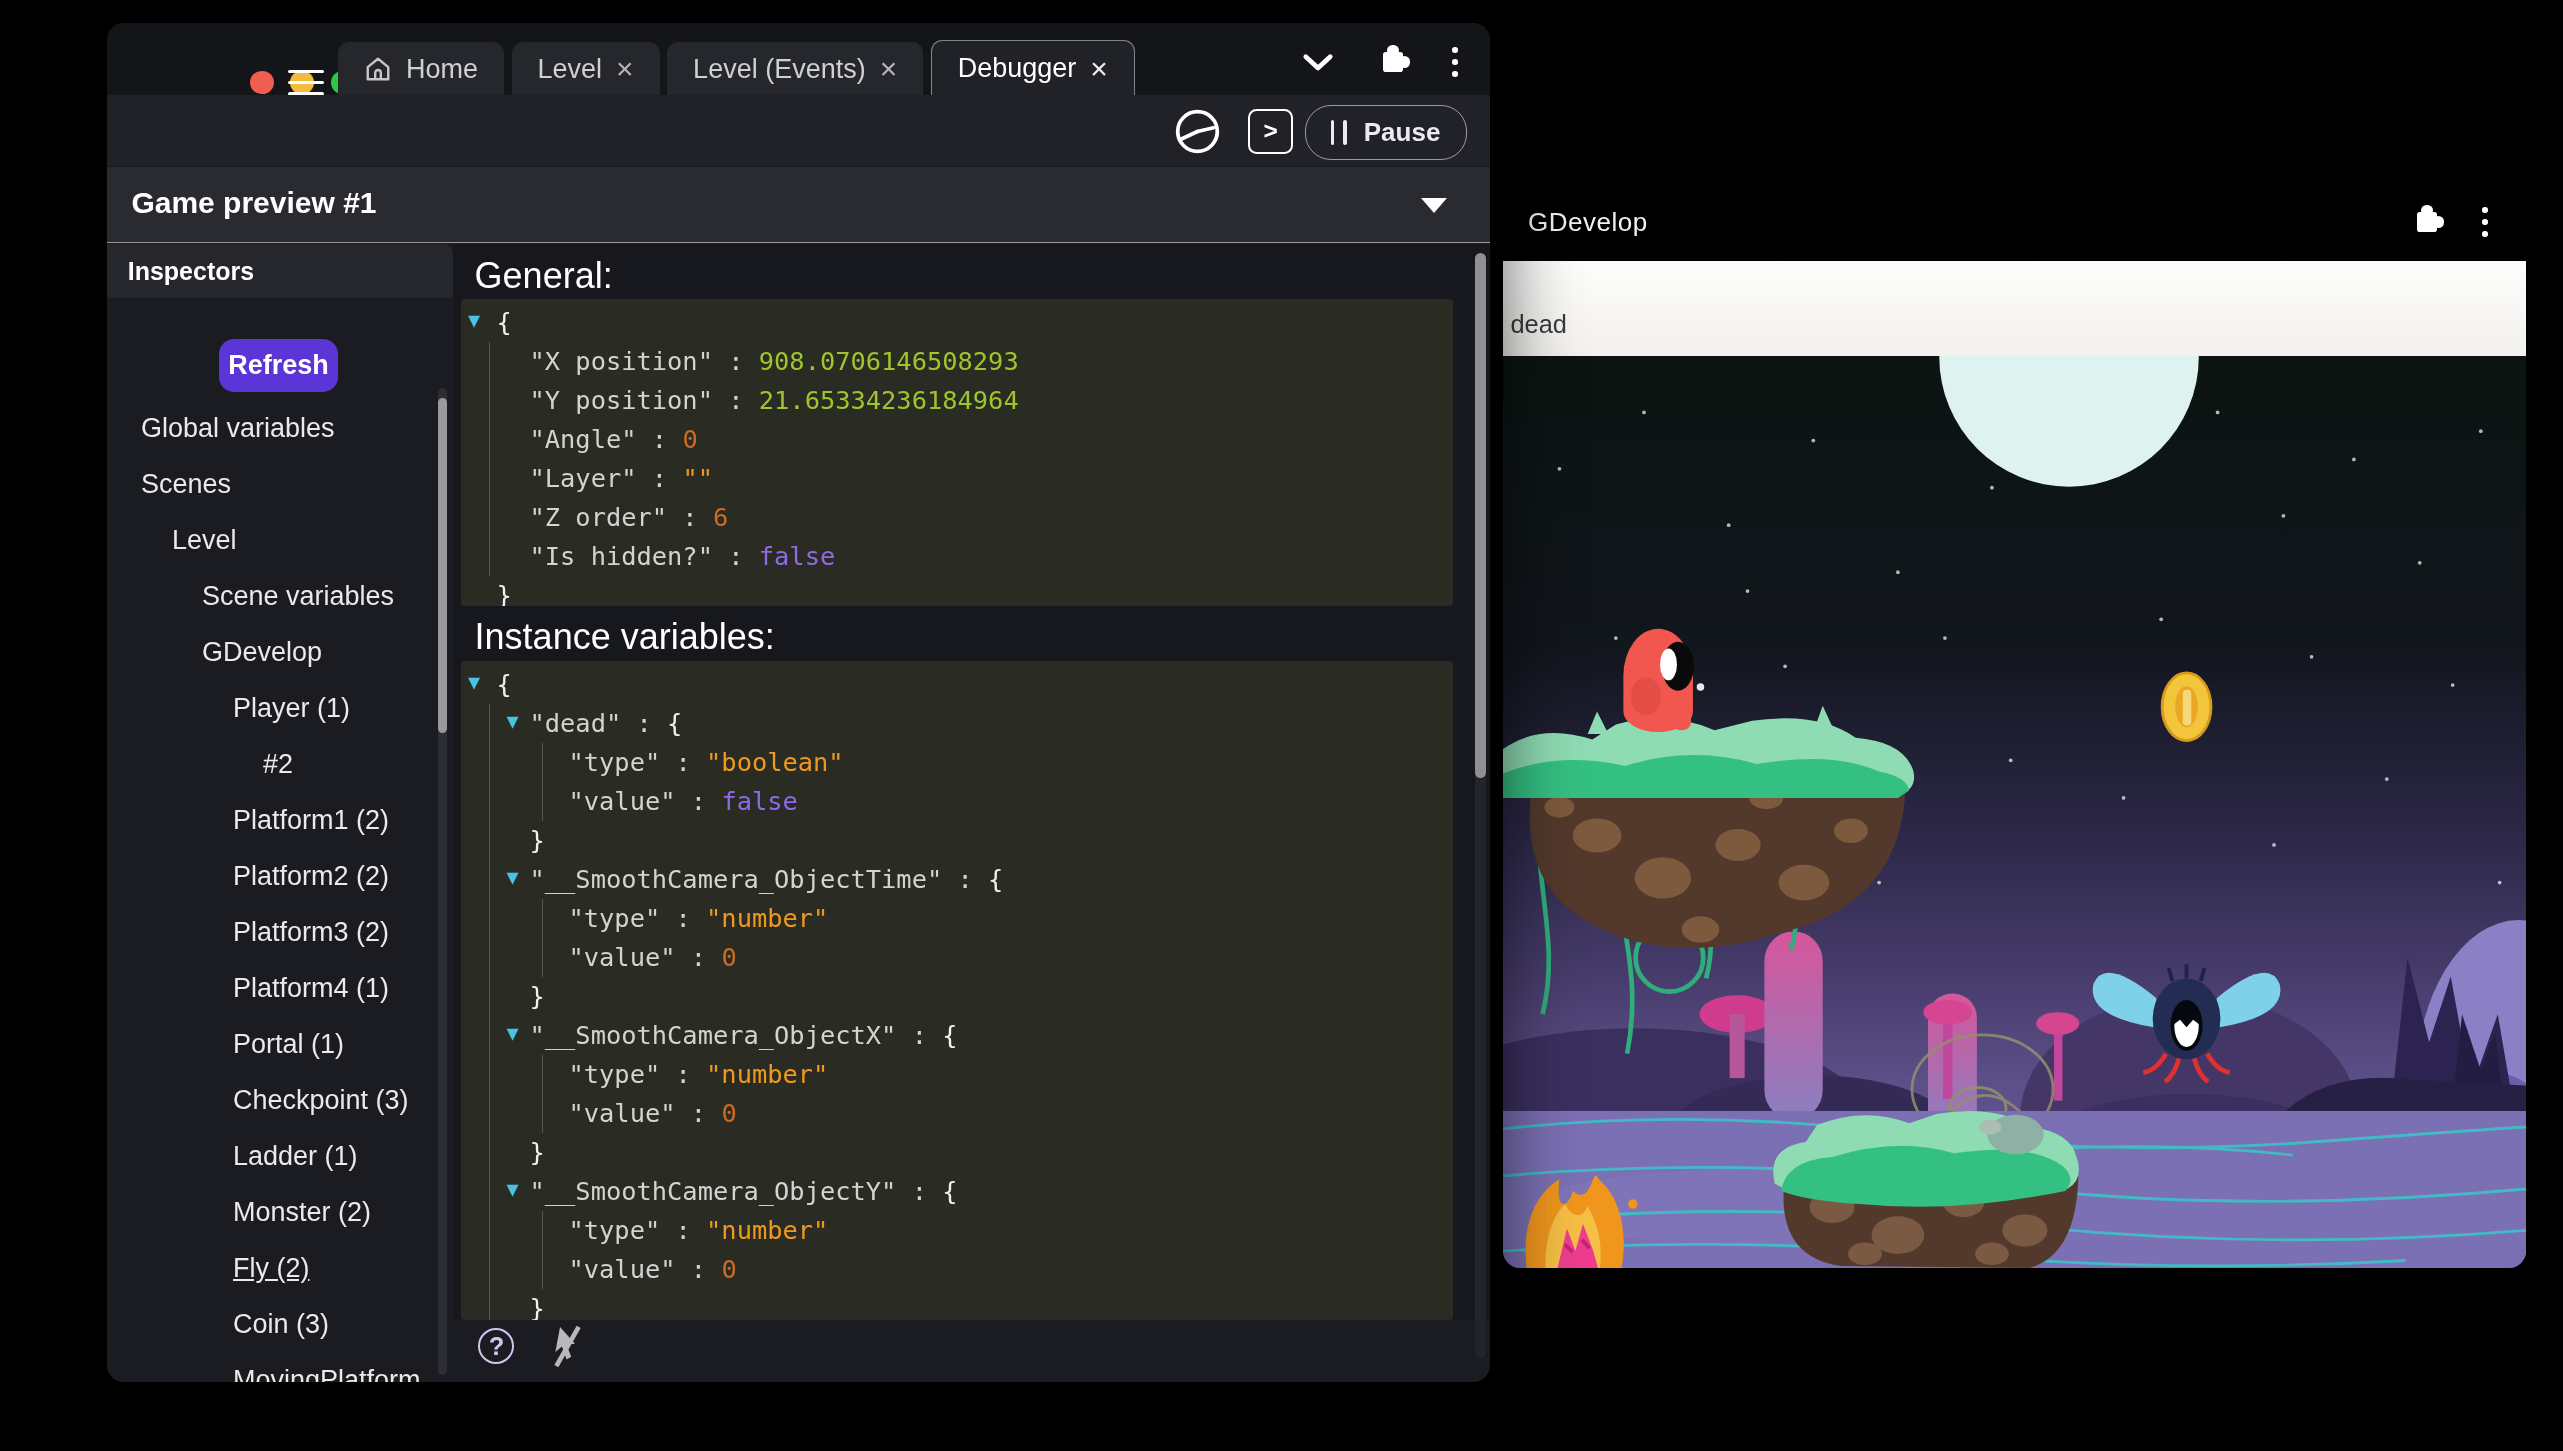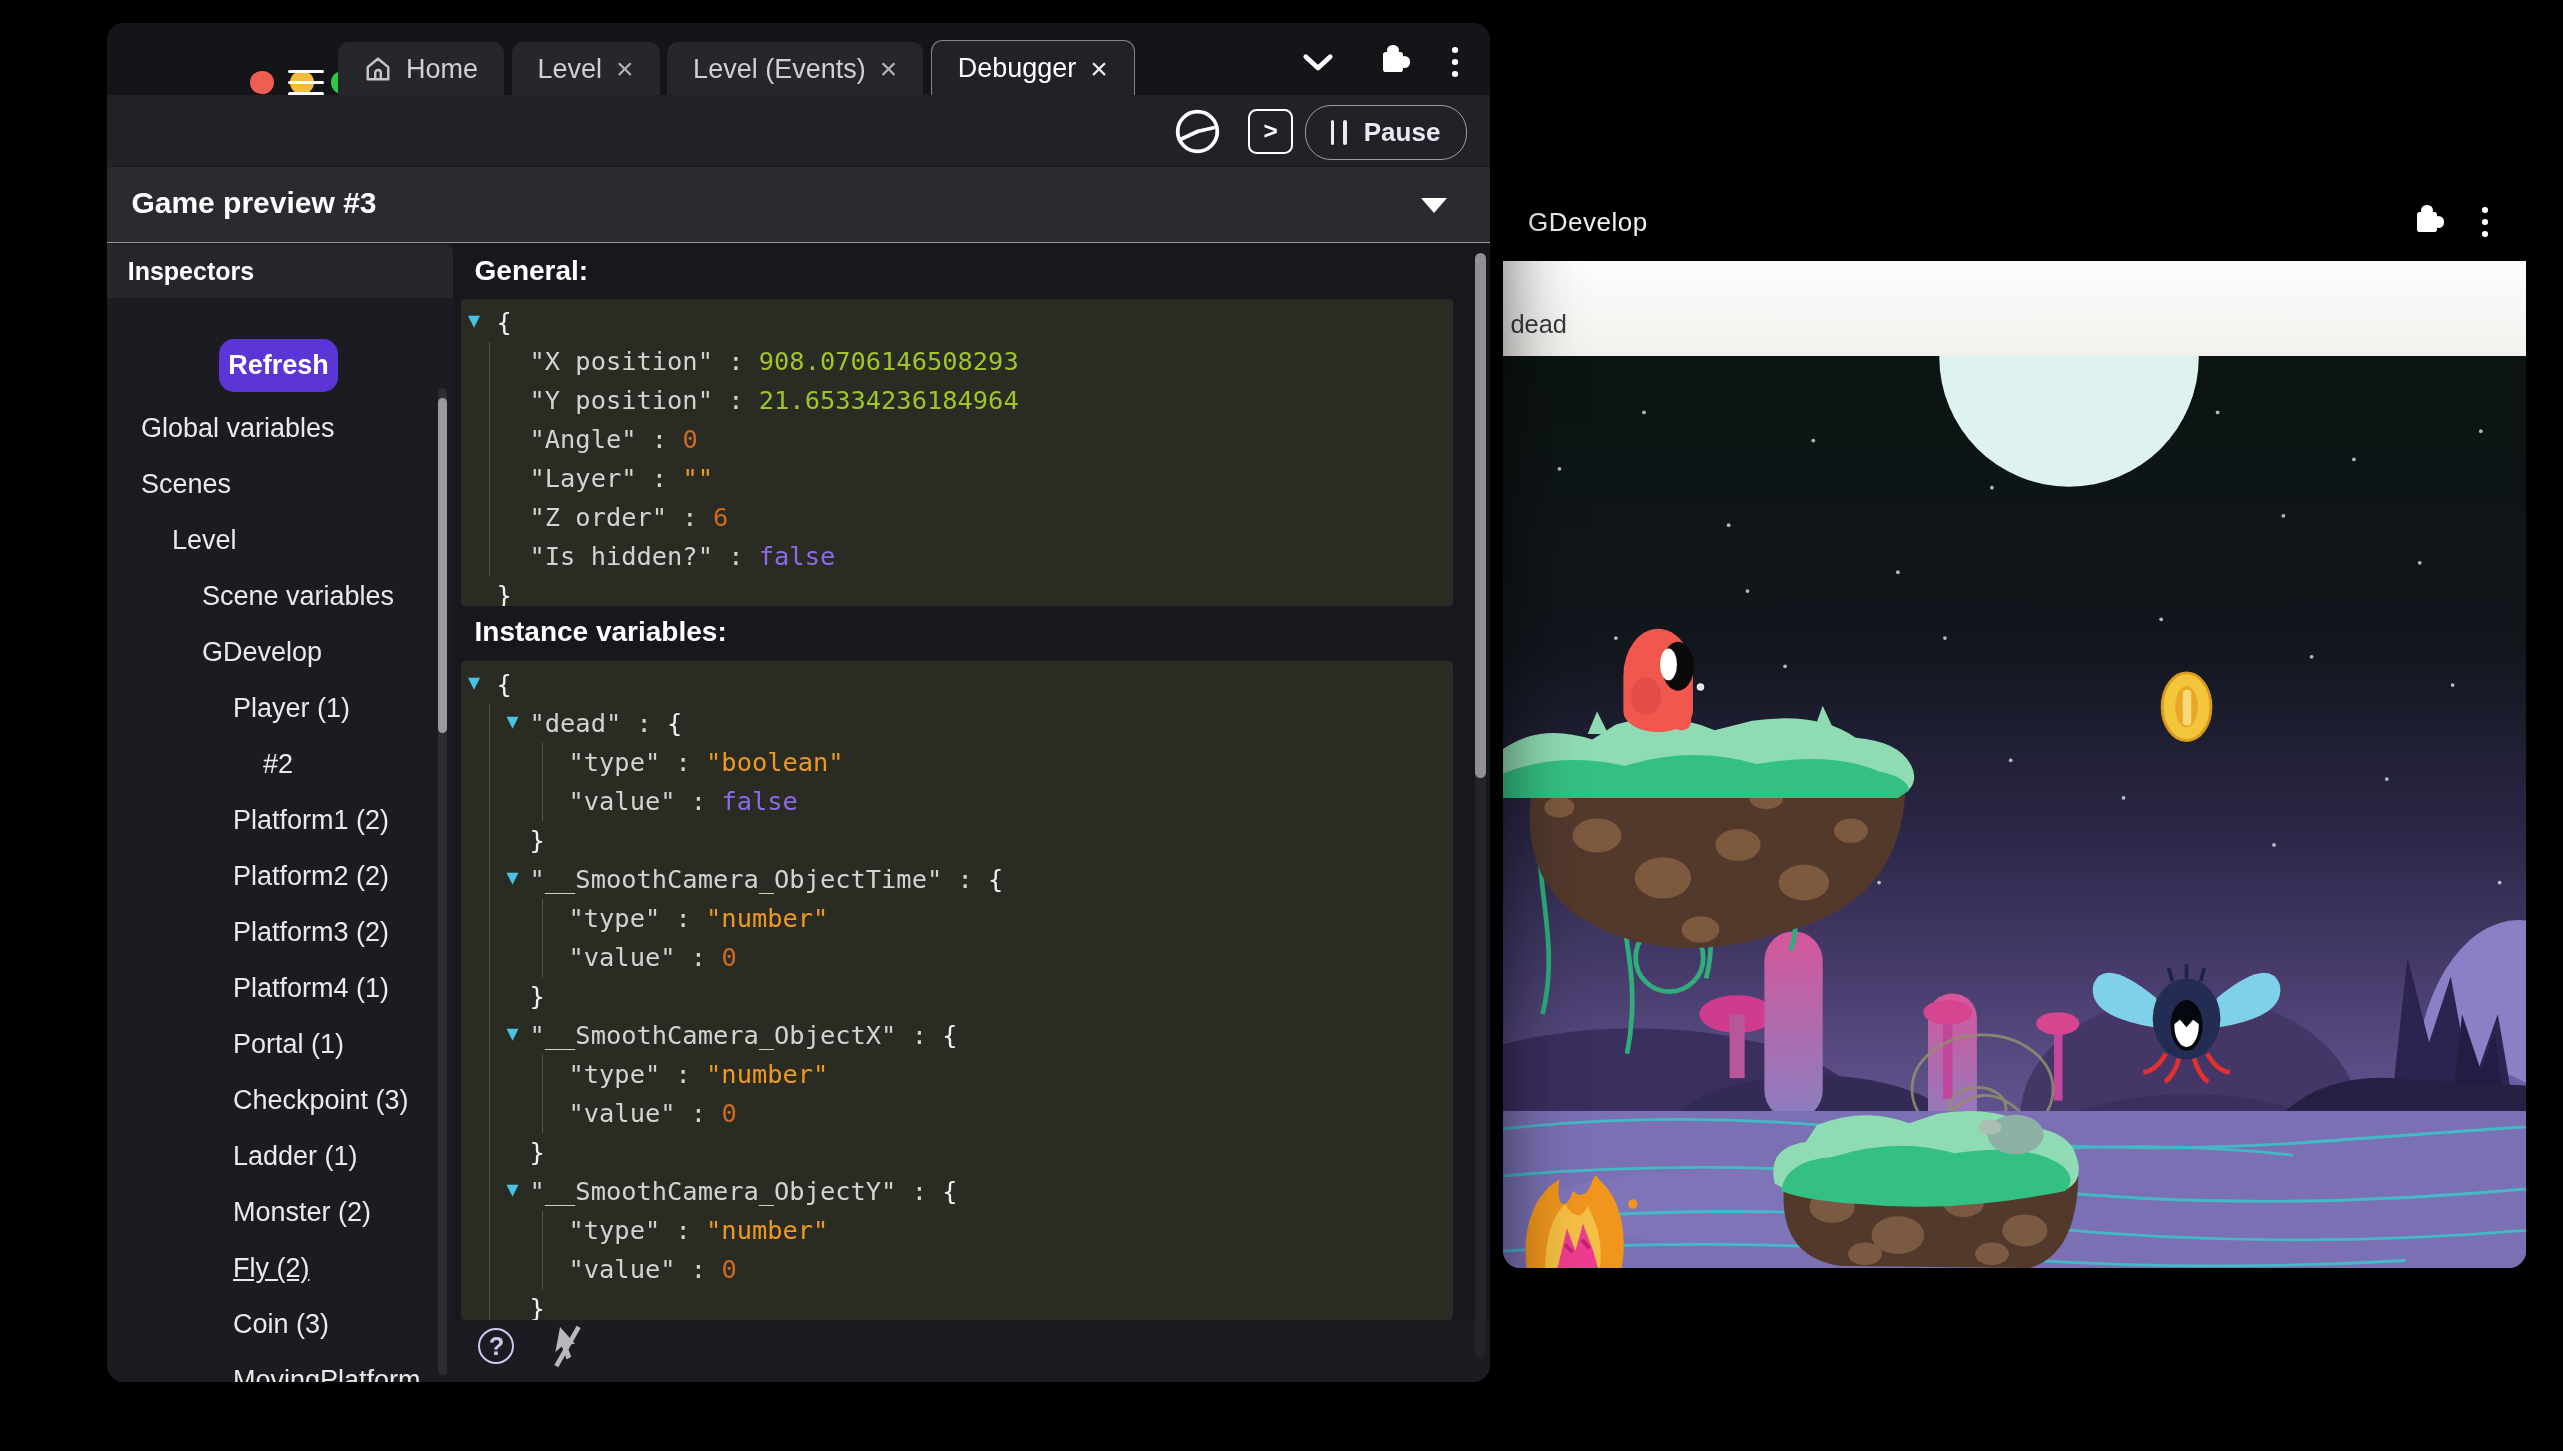--- a/index.html
+++ b/index.html
@@ -54,21 +54,21 @@
   #inspectors-header{position:absolute;left:0;top:0;width:100%;height:54px;background:#26272c;border-radius:0 9.4px 0 0;
                      color:#fff;font-size:25px;font-weight:600;line-height:54px;padding-left:20.7px;box-sizing:border-box}
   #refresh-button{position:absolute;left:112px;top:95px;width:119px;height:53px;background:#5b35d6;border:none;border-radius:15px;
                   color:#fff;font-size:27px;font-weight:bold;font-family:"Liberation Sans",sans-serif}
   #sidebar-scroll-track{position:absolute;left:331px;top:144px;width:9.4px;height:987px;background:#2c2d33;border-radius:4.7px}
   #sidebar-scroll-thumb{position:absolute;left:331px;top:154px;width:9.4px;height:335px;background:#9a9a9e;border-radius:4.7px}
   #sidebar-items{position:absolute;left:0;top:156px;right:17px}
   .side-item{height:56px;line-height:56px;color:#eaeae8;font-size:27px;white-space:nowrap}
 
   #main{position:absolute;left:346px;top:0;right:0;bottom:0;background:#17181d}
-  .section-label{position:absolute;color:#fff;font-size:28px;font-weight:700}
+  .section-label{position:absolute;color:#fff;font-size:36px;font-weight:400}
   #general-label{left:21.6px;top:11.3px}
   #instance-label{left:21.6px;top:372px}
   .json-panel{position:absolute;left:7.5px;width:992px;background:#2a2b22;border-radius:3.8px;overflow:hidden;
               font-family:"DejaVu Sans Mono","Liberation Mono",monospace;font-size:25.4px;color:#d3d3d1}
   #general-panel{top:55px;height:307px;padding-top:4.7px;box-sizing:border-box}
   #instance-panel{top:417px;height:659px;padding-top:4.7px;box-sizing:border-box}
   .jrow{height:39px;line-height:39px;white-space:pre;position:relative}
   .jrow.lvl0{padding-left:36px}
   .jrow .tri{position:absolute;top:-1.9px;font-size:20px;color:#49c2e4}
   .jrow.lvl0 .tri{left:7.5px}
@@ -332,21 +332,21 @@
     <div id="pause-button">
       <span class="pause-bars">
           <i></i>
           <i></i>
         </span>
       <span>Pause</span>
     </div>
   </div>
 
   <div id="preview-row">
-    <span id="preview-title">Game preview #3</span>
+    <span id="preview-title">Game preview #1</span>
     <span id="preview-caret"></span>
   </div>
   <div id="divider"></div>
 
   <div id="content">
     <div id="sidebar">
       <div id="inspectors-header">Inspectors</div>
       <button id="refresh-button">Refresh</button>
       <div id="sidebar-scroll-track"></div>
       <div id="sidebar-scroll-thumb"></div>

